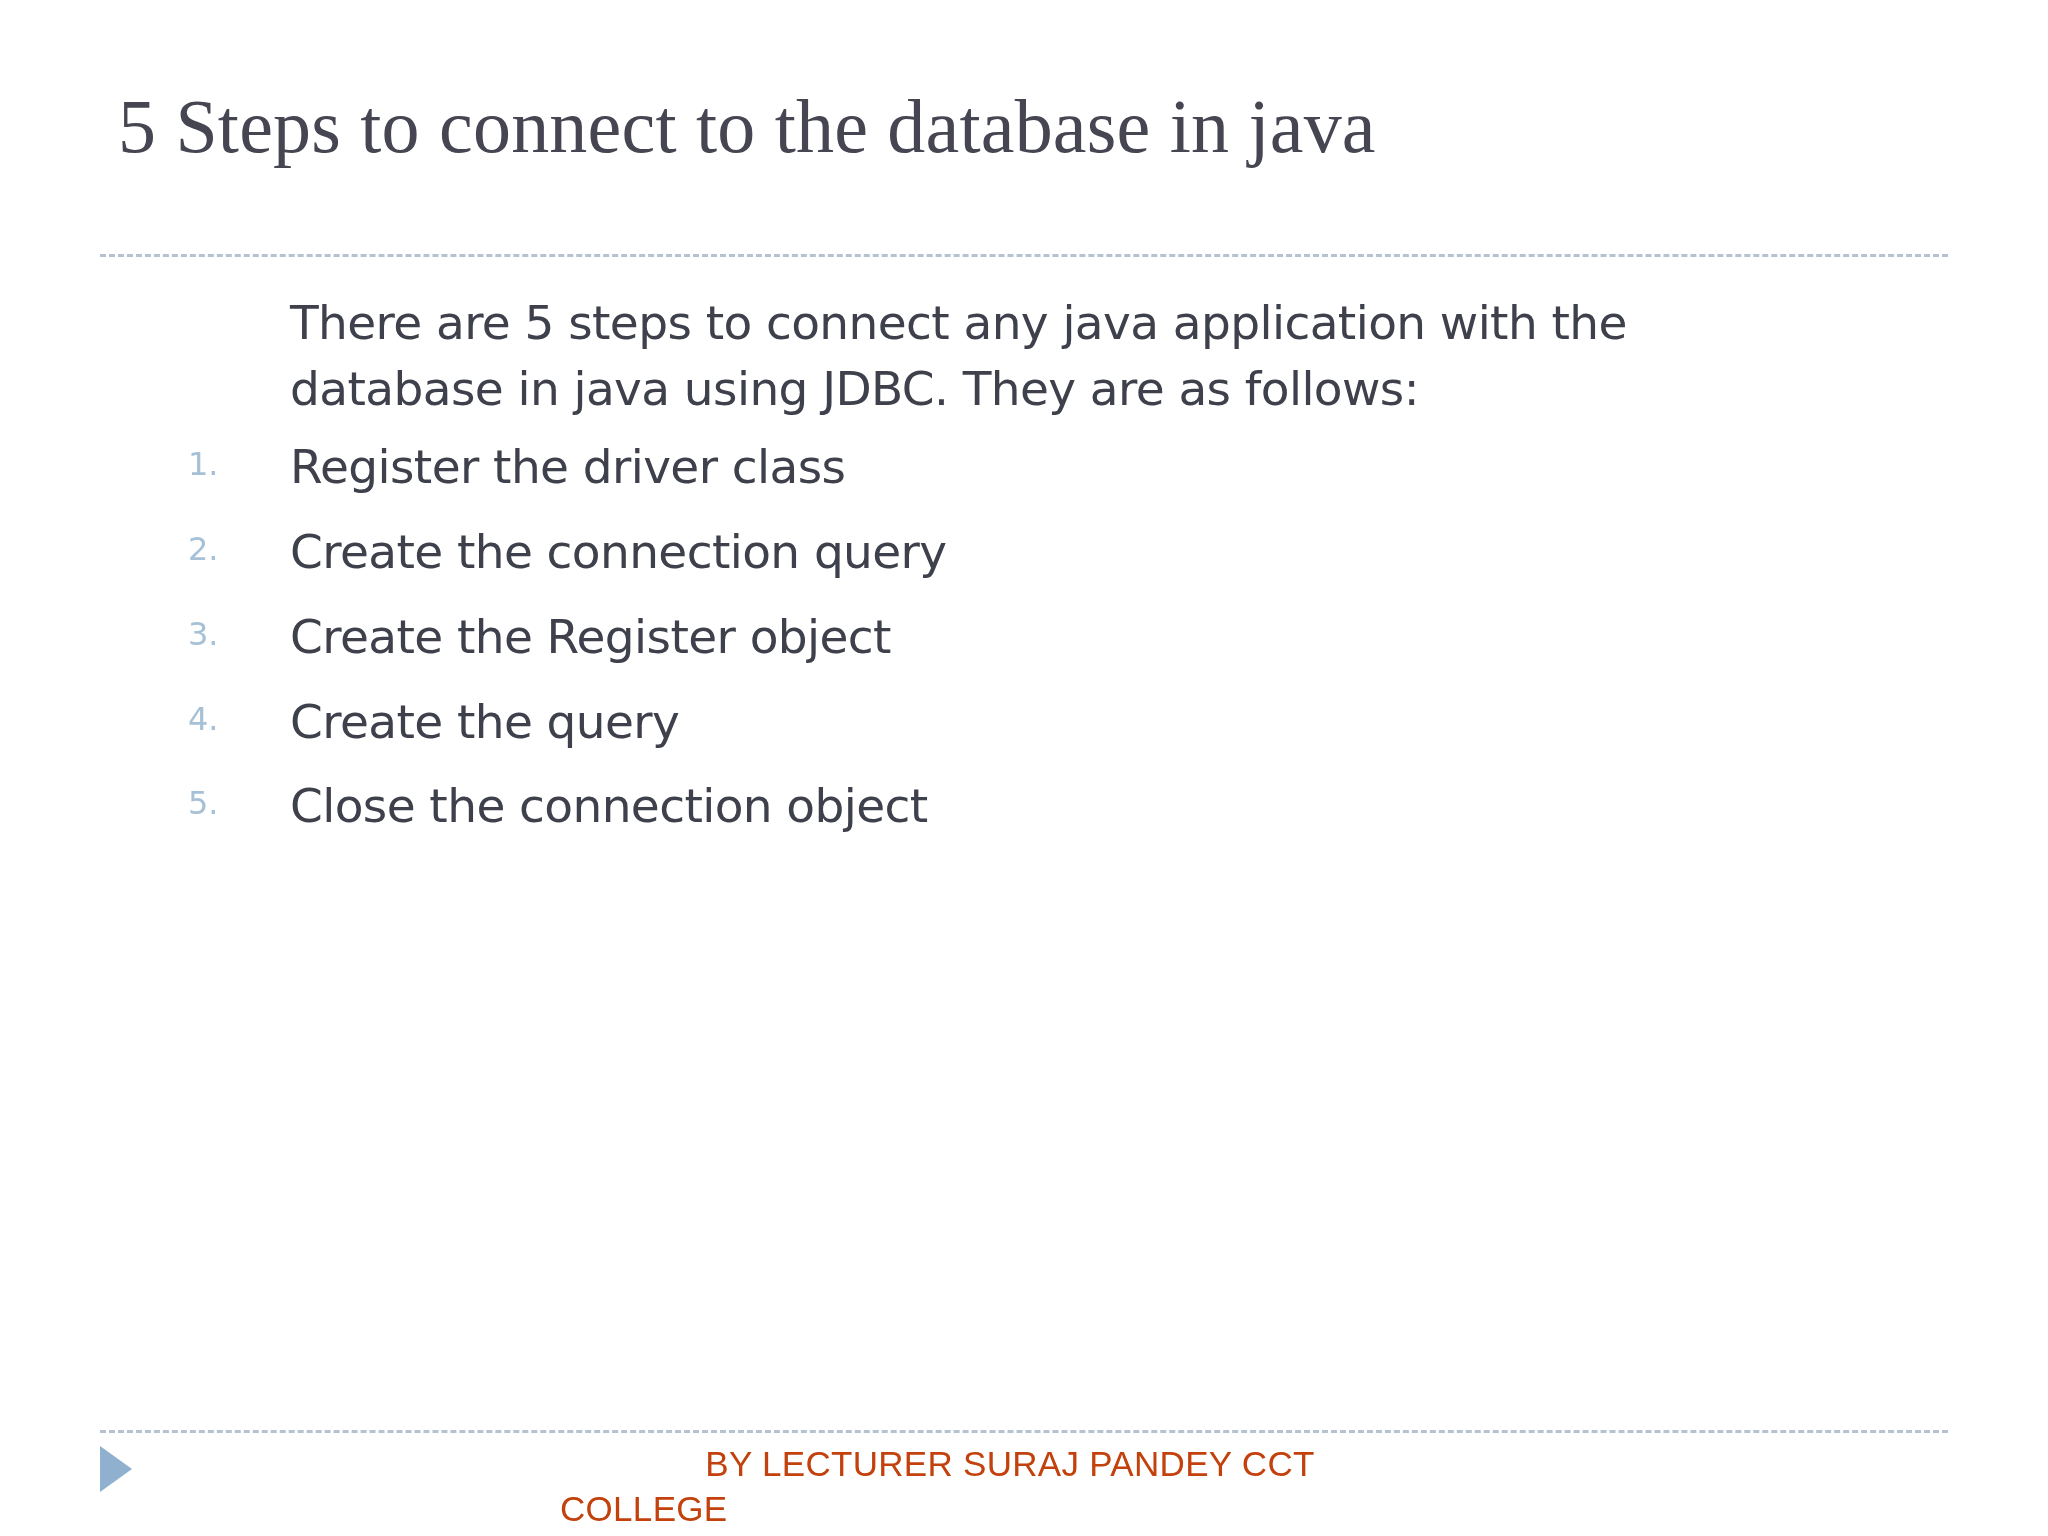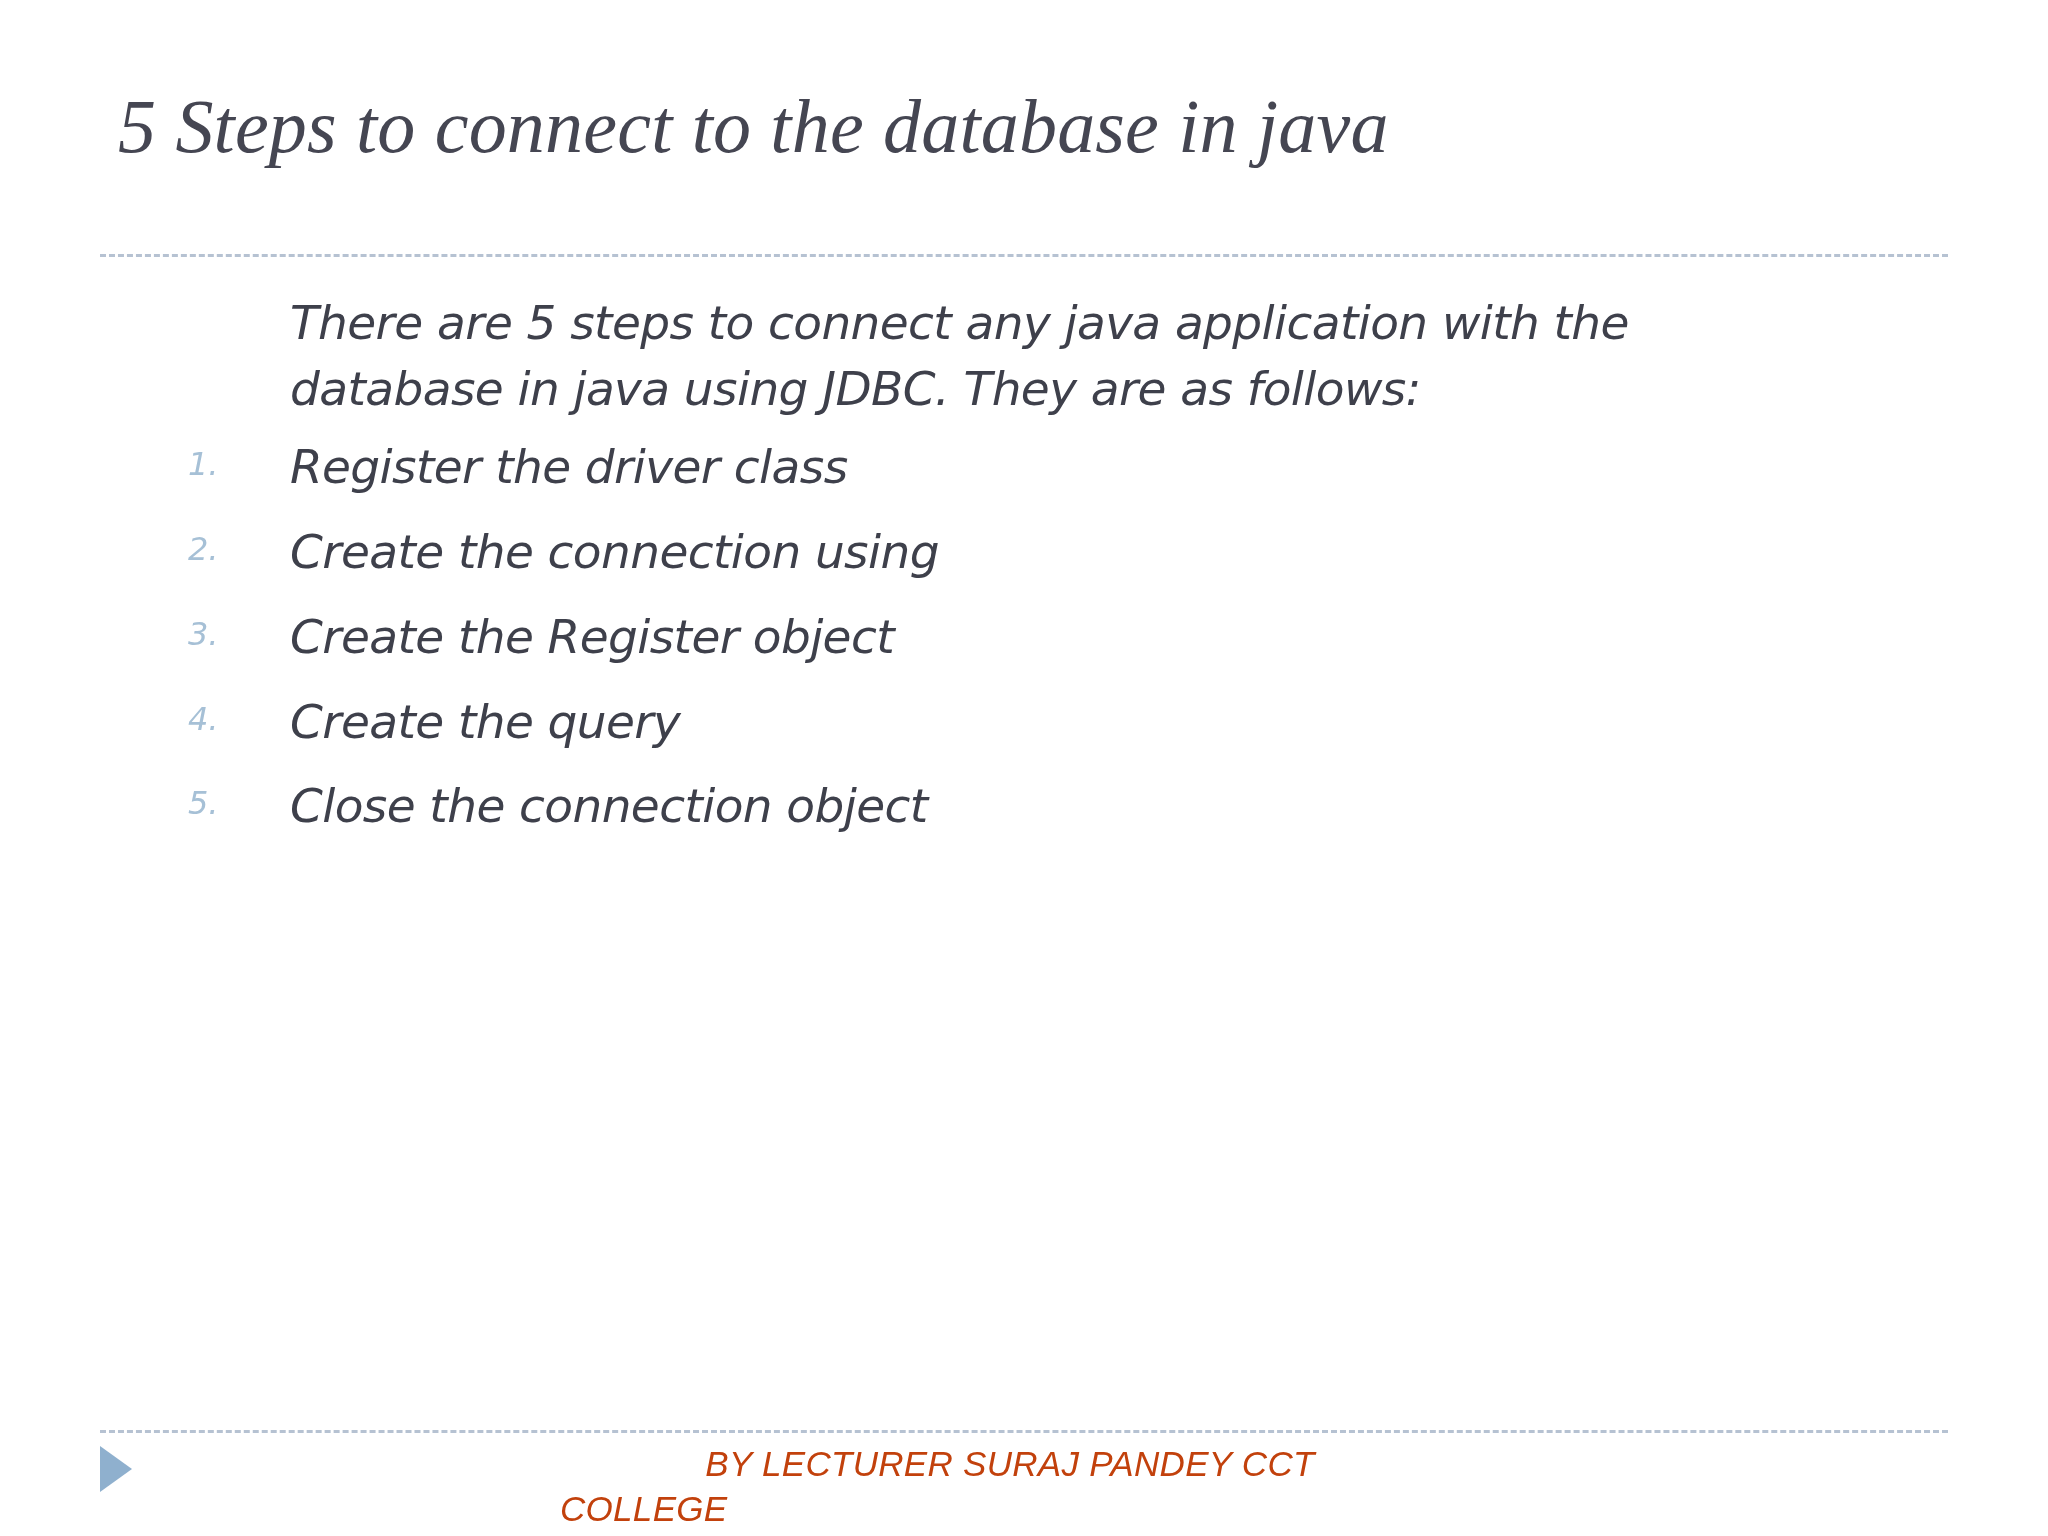--- a/index.html
+++ b/index.html
@@ -13,21 +13,20 @@
     overflow: hidden;
     font-family: "Liberation Sans", sans-serif;
     -webkit-font-smoothing: antialiased;
   }
 
   #slide {
     position: relative;
     width: 1788px;
     height: 1536px;
     background: #ffffff;
-    font-style: italic;
   }
 
   
   .slide-title {
     position: absolute;
     left: 118px;
     top: 36px;
     width: 1830px;
     font-family: "Liberation Serif", "DejaVu Serif", serif;
     font-size: 76px;
@@ -146,21 +145,21 @@
 
     <p class="intro-paragraph">There are 5 steps to connect any java application with the database in java using JDBC. They are as follows:</p>
 
     <ol class="steps-list">
       <li class="step-item">
         <span class="step-number">1.</span>
         <span class="step-label">Register the driver class</span>
       </li>
       <li class="step-item">
         <span class="step-number">2.</span>
-        <span class="step-label">Create the connection using</span>
+        <span class="step-label">Create the connection query</span>
       </li>
       <li class="step-item">
         <span class="step-number">3.</span>
         <span class="step-label">Create the Register object</span>
       </li>
       <li class="step-item">
         <span class="step-number">4.</span>
         <span class="step-label">Create the query</span>
       </li>
       <li class="step-item">

